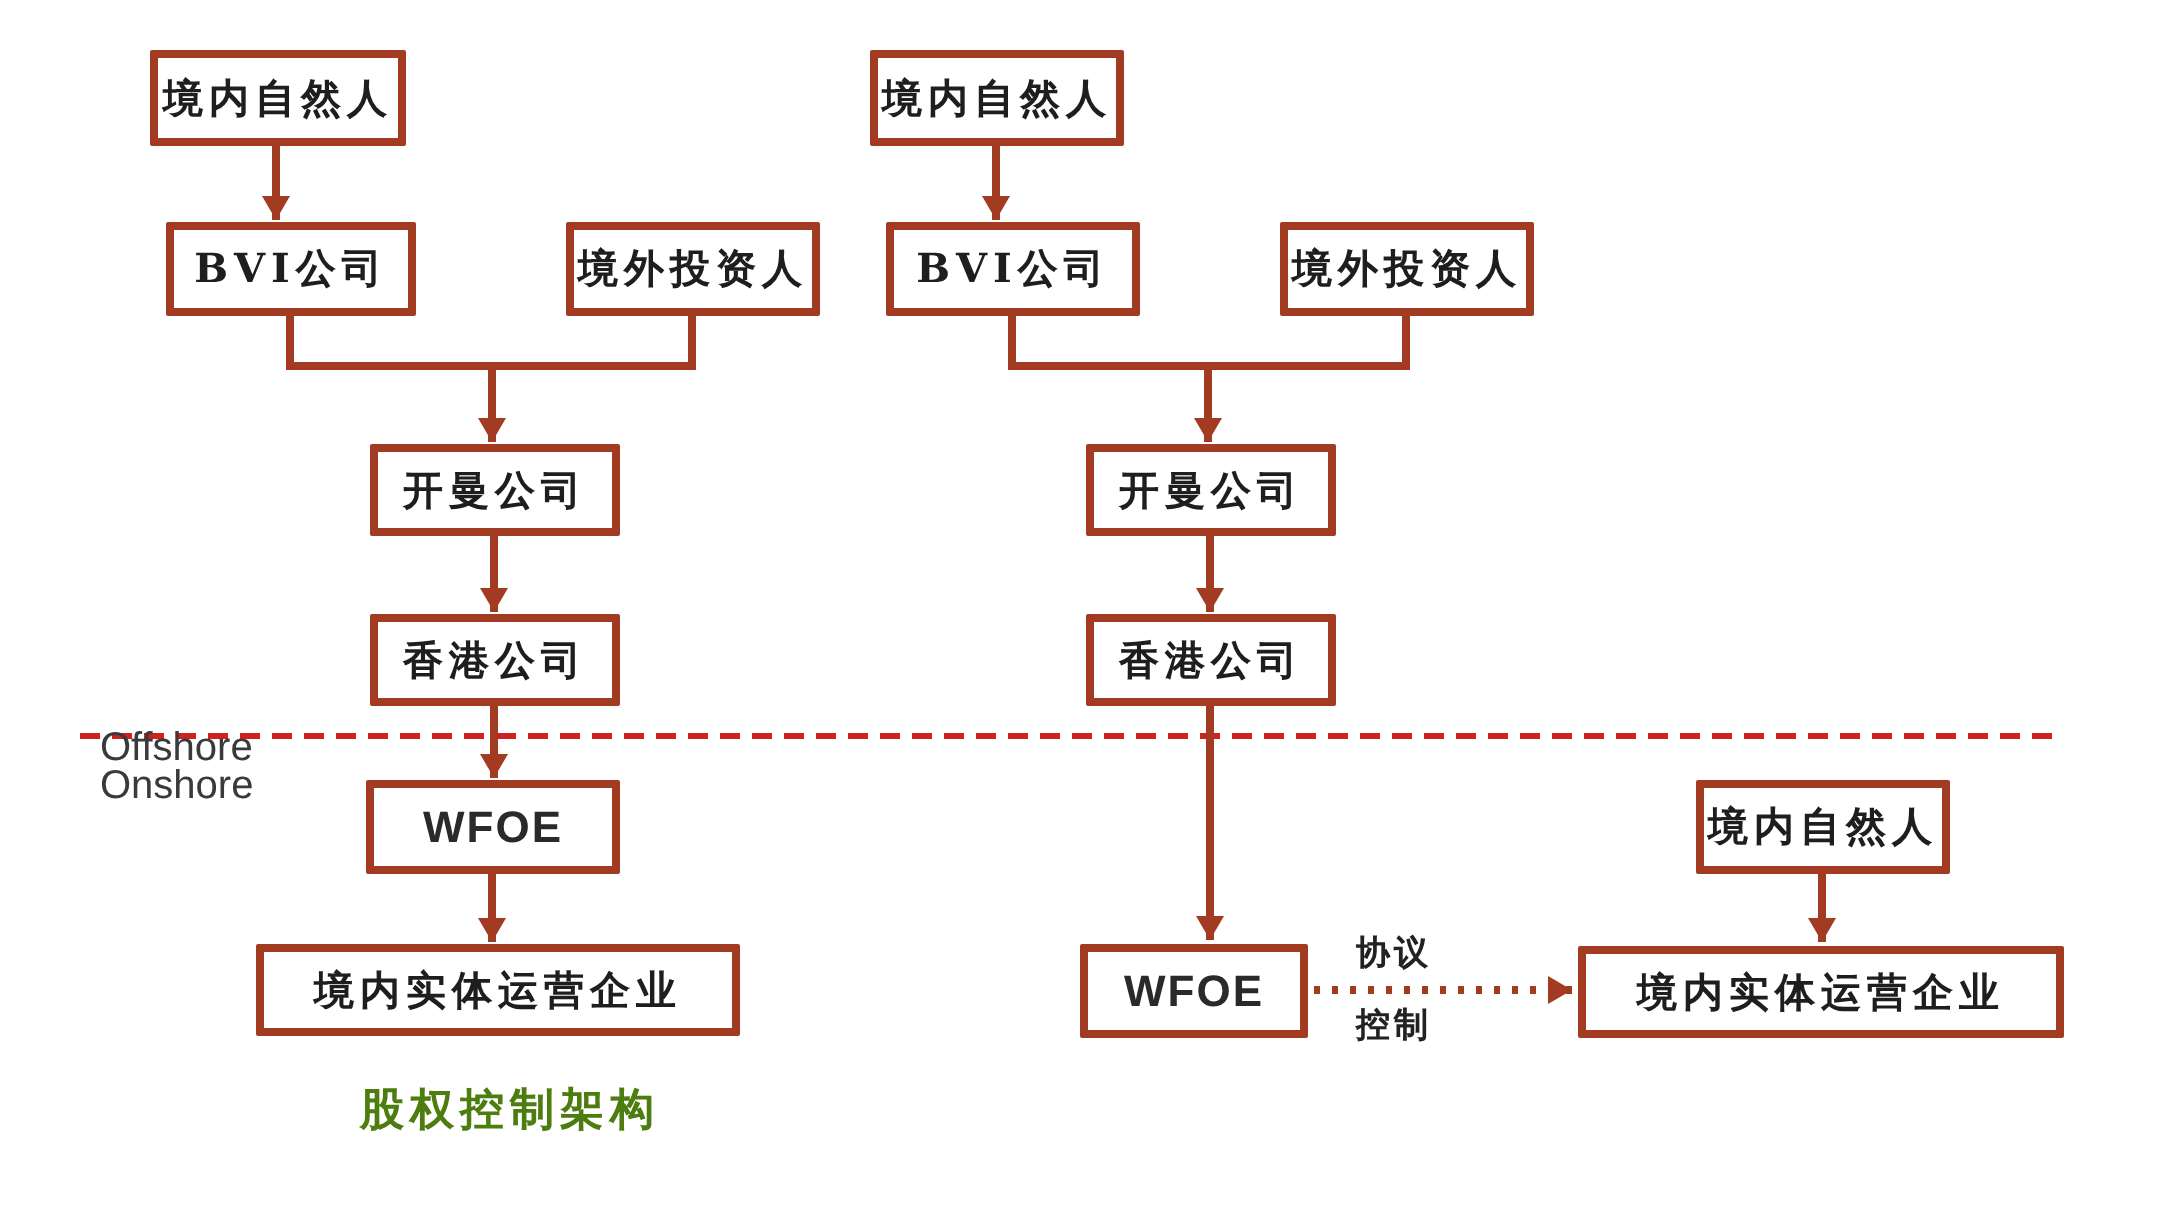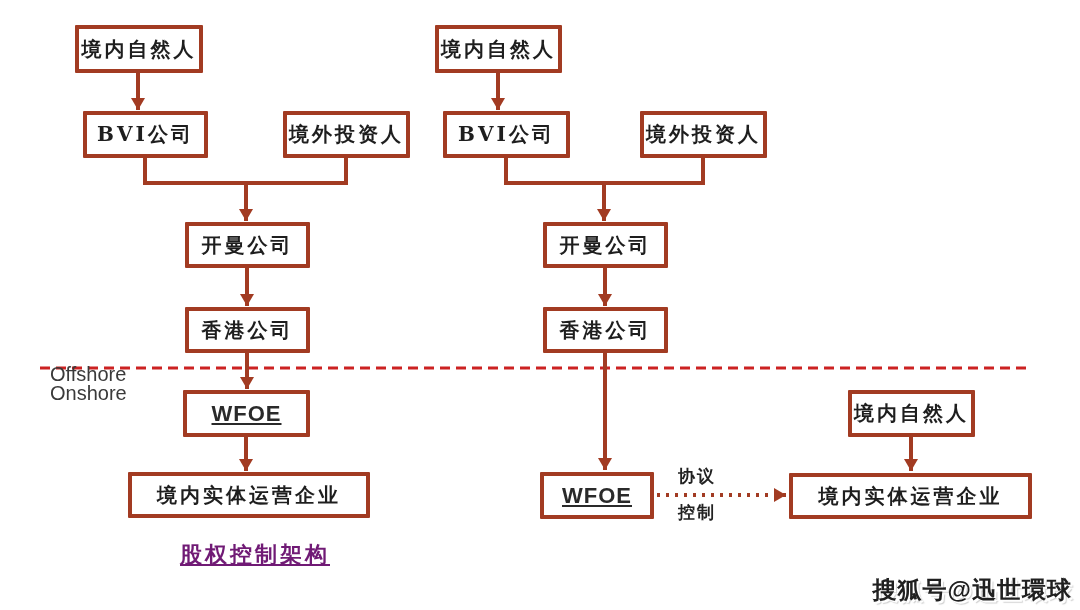--- a/index.html
+++ b/index.html
@@ -8,21 +8,21 @@
     font-family:"DejaVu Serif","Liberation Serif",serif;
   }
   .stage svg{position:absolute;left:0;top:0;}
   .box{
     position:absolute;box-sizing:border-box;background:#ffffff;
     border:4px solid #a23b22;border-radius:1px;
     display:flex;align-items:center;justify-content:center;
     font-size:20px;font-weight:600;color:#1e1e1e;letter-spacing:3px;
     white-space:nowrap;z-index:2;
   }
-  .box.latin{font-family:"Liberation Sans","DejaVu Sans",sans-serif;font-size:22px;letter-spacing:1px;color:#2a2a2a;text-decoration:underline;}
+  .box.latin{font-family:"Liberation Sans","DejaVu Sans",sans-serif;font-size:22px;letter-spacing:1px;color:#2a2a2a;}
   
   .b-lp{left:75px;top:25px;width:128px;height:48px;}
   .b-lb{left:83px;top:111px;width:125px;height:47px;}
   .b-lf{left:283px;top:111px;width:127px;height:47px;}
   .b-lc{left:185px;top:222px;width:125px;height:46px;}
   .b-lh{left:185px;top:307px;width:125px;height:46px;}
   .b-lw{left:183px;top:390px;width:127px;height:47px;}
   .b-lo{left:128px;top:472px;width:242px;height:46px;font-size:20px;}
   
   .b-rp{left:435px;top:25px;width:127px;height:48px;}
@@ -36,21 +36,21 @@
 
   .shoretag{
     position:absolute;font-family:"Liberation Sans","DejaVu Sans",sans-serif;
     font-size:20px;font-weight:500;color:#3a3a3a;z-index:2;letter-spacing:0;
   }
   .t-offshore{left:50px;top:334px;margin-top:29px;}
   .t-onshore{left:50px;top:382px;}
 
   .caption{
     position:absolute;width:220px;text-align:center;
-    font-size:22px;font-weight:bold;color:#701a75;letter-spacing:3px;z-index:2;text-decoration:underline;
+    font-size:22px;font-weight:bold;color:#4d7c0f;letter-spacing:3px;z-index:2;
   }
   .cap-left{left:145px;top:540px;}
   .cap-right{left:595px;top:540px;}
 
   .vie-label{
     position:absolute;width:80px;text-align:left;
     font-size:17px;font-weight:600;color:#222;letter-spacing:2px;z-index:2;
   }
   .vl-top{left:678px;top:465px;}
   .vl-bottom{left:678px;top:501px;}
@@ -111,15 +111,14 @@
   <div class="box b-ro">境内实体运营企业</div>
 
   <div class="shoretag t-offshore">Offshore</div>
   <div class="shoretag t-onshore">Onshore</div>
 
   <div class="vie-label vl-top">协议</div>
   <div class="vie-label vl-bottom">控制</div>
 
   <div class="caption cap-left">股权控制架构</div>
 
-  <div class="watermark">搜狐号@迅世環球</div>
 
 </div>
 
 </body></html>

